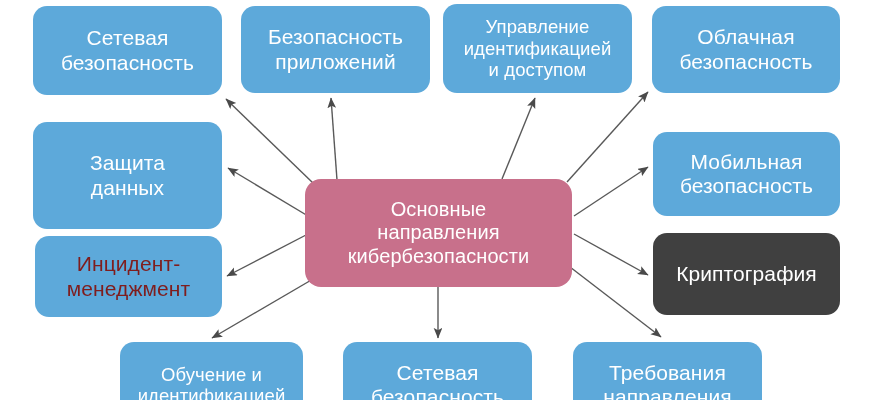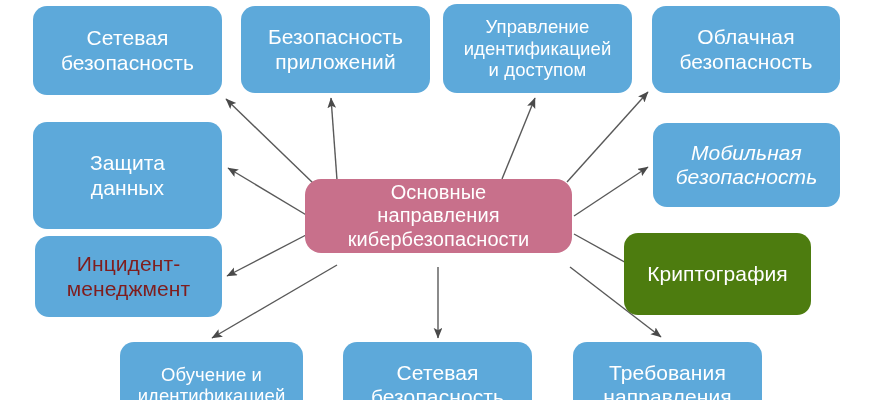--- a/index.html
+++ b/index.html
@@ -100,43 +100,43 @@
 и доступом</span>
       </div>
       <div class="node node-branch" style="left: 652px; top: -14px; width: 188px; height: 87px; background: rgb(93, 169, 218); color: rgb(255, 255, 255);">
         <span class="node-label">Облачная
 безопасность</span>
       </div>
       <div class="node node-branch" style="left: 33px; top: 102px; width: 189px; height: 107px; background: rgb(93, 169, 218); color: rgb(255, 255, 255);">
         <span class="node-label">Защита
 данных</span>
       </div>
-      <div class="node node-branch" style="left: 653px; top: 103px; width: 187px; height: 84px; background: rgb(93, 169, 218); color: rgb(255, 255, 255); font-style: italic;">
+      <div class="node node-branch" style="left: 653px; top: 112px; width: 187px; height: 84px; background: rgb(93, 169, 218); color: rgb(255, 255, 255);">
         <span class="node-label">Мобильная
 безопасность</span>
       </div>
       <div class="node node-branch" style="left: 35px; top: 216px; width: 187px; height: 81px; background: rgb(93, 169, 218); color: #7f1d1d;">
         <span class="node-label">Инцидент-
 менеджмент</span>
       </div>
-      <div class="node node-branch" style="left: 624px; top: 213px; width: 187px; height: 82px; background: #4d7c0f; color: rgb(255, 255, 255);">
+      <div class="node node-branch" style="left: 653px; top: 213px; width: 187px; height: 82px; background: #404040; color: rgb(255, 255, 255);">
         <span class="node-label">Криптография</span>
       </div>
       <div class="node node-branch small" style="left: 120px; top: 322px; width: 183px; height: 86px; background: rgb(93, 169, 218); color: rgb(255, 255, 255);">
         <span class="node-label">Обучение и
 идентификацией</span>
       </div>
       <div class="node node-branch" style="left: 343px; top: 322px; width: 189px; height: 86px; background: rgb(93, 169, 218); color: rgb(255, 255, 255);">
         <span class="node-label">Сетевая
 безопасность</span>
       </div>
       <div class="node node-branch" style="left: 573px; top: 322px; width: 189px; height: 86px; background: rgb(93, 169, 218); color: rgb(255, 255, 255);">
         <span class="node-label">Требования
 направления</span>
       </div>
-      <div class="node node-center" style="left: 305px; top: 159px; width: 267px; height: 74px; background: rgb(200, 112, 139); color: rgb(255, 255, 255);">
+      <div class="node node-center" style="left: 305px; top: 159px; width: 267px; height: 108px; background: rgb(200, 112, 139); color: rgb(255, 255, 255);">
         <span class="node-label">Основные
 направления
 кибербезопасности</span>
       </div>
     </div>
 
 </div>
 
 </body></html>

